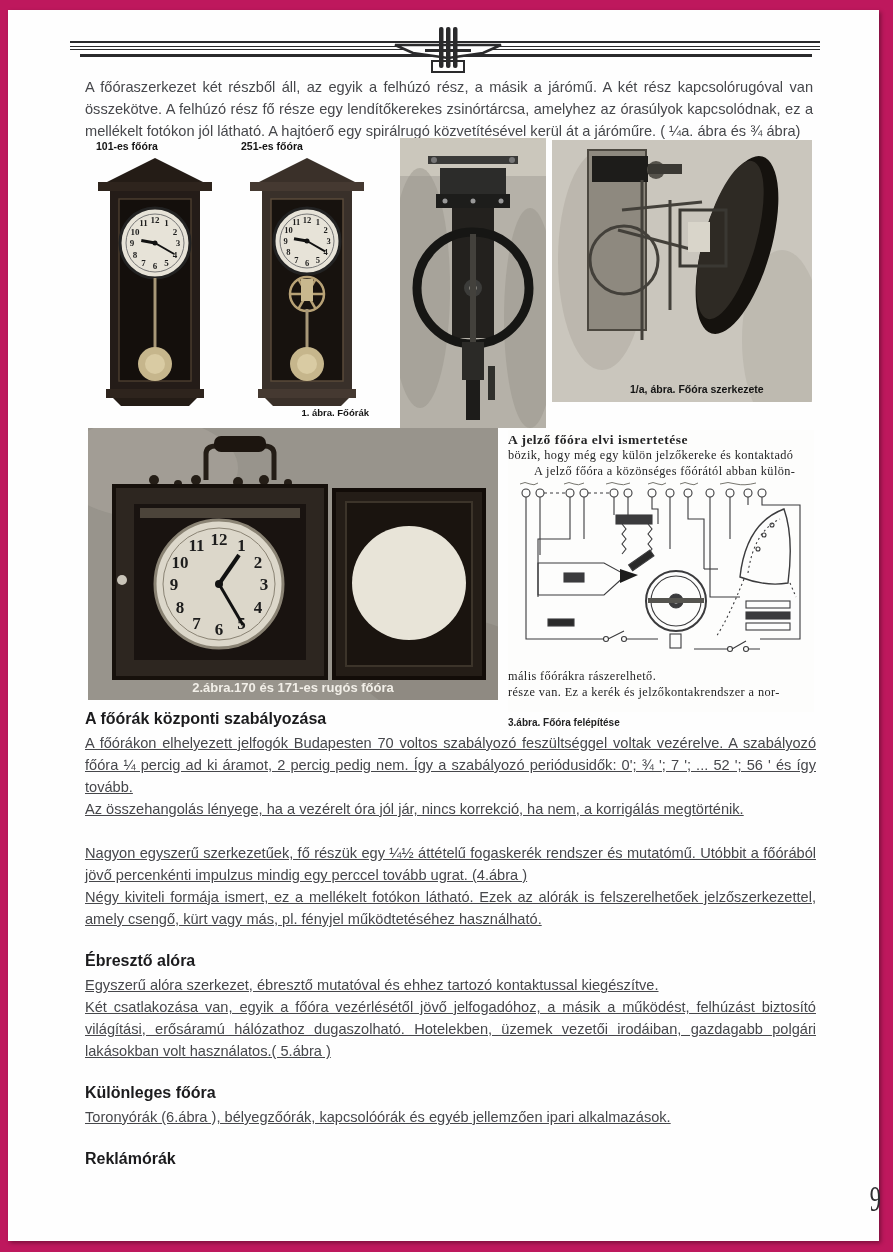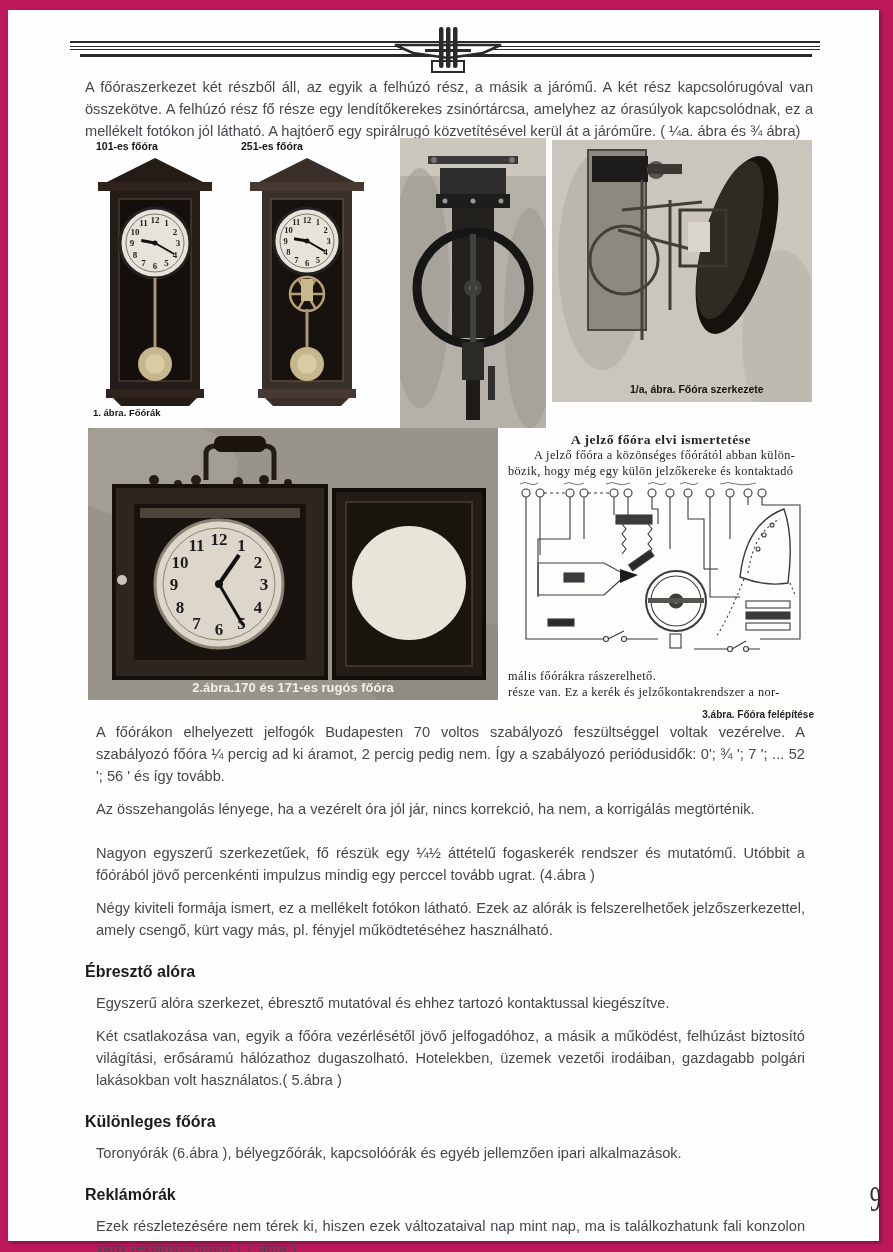--- a/index.html
+++ b/index.html
@@ -11,32 +11,32 @@
   
   .rule{position:absolute;background:#2a2a2c;}
   
   .body-text{color:#46474b;font-size:14.6px;line-height:22px;text-align:justify;}
   .fig-label{color:#141414;font-weight:bold;font-size:10.5px;}
   .fig-caption{color:#141414;font-weight:bold;font-size:10px;}
   .sections{position:absolute;left:77px;top:700px;width:731px;}
   .section{margin-bottom:22px;}
   .section h2{margin:0 0 4px 0;font-size:16px;color:#1b1b1d;font-weight:bold;
               font-family:"Liberation Sans",sans-serif;}
-  .section p{margin:11px;color:#46474b;font-size:14.6px;line-height:22px;text-align:justify;}
+  .section p{margin:0;color:#46474b;font-size:14.6px;line-height:22px;text-align:justify;text-decoration:underline;}
   .page-num{position:absolute;left:833px;top:1168px;width:40px;text-align:right;
             font-family:"Liberation Serif",serif;font-size:36px;color:#2e2e30;
             transform:scaleX(.62);transform-origin:right center;font-weight:400;}
   
   .schem{position:absolute;left:500px;top:420px;width:306px;height:282px;background:#fdfdfc;
          font-family:"Liberation Serif",serif;color:#242425;}
-  .schem .title{font-weight:bold;font-size:13.5px;text-align:center;letter-spacing:.5px;margin-top:2px;}
+  .schem .title{font-weight:bold;font-size:13.5px;letter-spacing:.5px;margin-top:2px;}
   .schem .line{font-size:12.3px;line-height:15.5px;letter-spacing:.4px;}
   .schem .indent{text-indent:26px;}
   .schem .cap{font-family:"Liberation Sans",sans-serif;font-weight:bold;font-size:10px;
-              text-align:right;margin-top:9px;}
+              text-align:left;margin-top:17px;}
   .grain{background-image:repeating-linear-gradient(45deg,rgba(0,0,0,.05) 0 2px,rgba(255,255,255,.05) 2px 4px);}
 </style>
 </head>
 <body>
 
 <div class="stage">
   <div class="page">
 
     <div>
       <div class="rule" style="left:62px;top:31px;width:750px;height:2px;"></div>
@@ -123,21 +123,21 @@
         <line x1="70.5" y1="128.3" x2="53.5" y2="157.7"></line>
       </g>
       <rect x="56" y="128" width="12" height="22" fill="#c8b88e"></rect>
       <rect x="60.5" y="158" width="3" height="48" fill="#a89878"></rect>
       <circle cx="62" cy="213" r="17" fill="#c6b68c"></circle>
       <circle cx="62" cy="213" r="10" fill="#d9cba3"></circle>
       <rect x="13" y="238" width="98" height="9" fill="#453931"></rect>
       <polygon points="20,247 104,247 96,255 28,255" fill="#3a3029"></polygon>
     </svg>
 
-    <div class="abs fig-caption" style="left:85px;top:397px;width:276px;text-align:left;font-size:9.5px;">1. ábra. Főórák</div>
+    <div class="abs fig-caption" style="left:85px;top:397px;width:276px;text-align:right;font-size:9.5px;">1. ábra. Főórák</div>
 
     <svg class="abs grain" style="left:392px;top:128px;" width="146" height="290" viewBox="0 0 146 290">
       <rect width="146" height="290" fill="#b5b1a8"></rect>
       <rect y="0" width="146" height="38" fill="#cbc7bc"></rect>
       <ellipse cx="20" cy="150" rx="30" ry="120" fill="#9a968c" opacity=".5"></ellipse>
       <ellipse cx="130" cy="180" rx="26" ry="110" fill="#9a968c" opacity=".5"></ellipse>
       <rect x="28" y="18" width="90" height="8" fill="#3a3a38"></rect>
       <circle cx="34" cy="22" r="3" fill="#777"></circle>
         <circle cx="112" cy="22" r="3" fill="#777"></circle>
       <rect x="40" y="30" width="66" height="26" fill="#2c2c2a"></rect>
@@ -219,22 +219,22 @@
       <circle cx="34" cy="152" r="5" fill="#c9c4b8"></circle>
 
       <rect x="246" y="62" width="150" height="188" fill="#241d17" stroke="#120c08" stroke-width="4"></rect>
       <rect x="258" y="74" width="126" height="164" fill="#1a140f" stroke="#3c342a" stroke-width="2"></rect>
       <circle cx="321" cy="155" r="57" fill="#e8e4d8"></circle>
       <text x="205" y="264" text-anchor="middle" font-family="Liberation Sans, sans-serif" font-weight="bold" font-size="13" fill="#f2efe8">2.ábra.170 és 171-es rugós főóra</text>
     </svg>
 
     <div class="schem">
       <div class="title">A jelző főóra elvi ismertetése</div>
+      <div class="line">bözik, hogy még egy külön jelzőkereke és kontaktadó</div>
       <div class="line indent">A jelző főóra a közönséges főórától abban külön-</div>
-      <div class="line">bözik, hogy még egy külön jelzőkereke és kontaktadó</div>
       <svg width="306" height="186" viewBox="0 0 306 186">
         <g stroke="#3b3b3d" stroke-width="1.1" fill="none">
 
           <g>
             <circle cx="18" cy="14" r="4"></circle>
               <circle cx="32" cy="14" r="4"></circle>
             <circle cx="62" cy="14" r="4"></circle>
               <circle cx="76" cy="14" r="4"></circle>
             <circle cx="106" cy="14" r="4"></circle>
               <circle cx="120" cy="14" r="4"></circle>
@@ -308,37 +308,37 @@
           <path d="M196,90 H210"></path>
         </g>
       </svg>
       <div class="line">mális főórákra rászerelhető.</div>
       <div class="line">része van. Ez a kerék és jelzőkontakrendszer a nor-</div>
       <div class="cap">3.ábra. Főóra felépítése</div>
     </div>
 
     <div class="sections">
       <div class="section">
+        <h2>A főórák központi szabályozása</h2>
         <p>A főórákon elhelyezett jelfogók Budapesten 70 voltos szabályozó feszültséggel voltak vezérelve. A szabályozó főóra ¼    percig ad ki áramot, 2 percig pedig nem. Így a szabályozó periódusidők: 0'; ¾   '; 7   '; ... 52   '; 56   '  és így tovább.</p>
         <p>Az összehangolás lényege, ha a vezérelt óra jól jár, nincs korrekció, ha nem, a korrigálás megtörténik.</p>
       </div>
       <div class="section">
         <p>Nagyon egyszerű szerkezetűek, fő részük egy ¼½ áttételű fogaskerék rendszer és mutatómű. Utóbbit a főórából jövő percenkénti impulzus mindig egy perccel tovább ugrat. (4.ábra )</p>
         <p>Négy kiviteli formája ismert, ez a mellékelt fotókon látható. Ezek az alórák is felszerelhetőek jelzőszerkezettel, amely csengő, kürt vagy más, pl. fényjel működtetéséhez használható.</p>
       </div>
       <div class="section">
         <h2>Ébresztő alóra</h2>
         <p>Egyszerű alóra szerkezet, ébresztő mutatóval és ehhez tartozó kontaktussal kiegészítve.</p>
         <p>Két csatlakozása van, egyik a főóra vezérlésétől jövő jelfogadóhoz, a másik a működést, felhúzást biztosító világítási, erősáramú hálózathoz dugaszolható. Hotelekben, üzemek vezetői irodáiban, gazdagabb polgári lakásokban volt használatos.( 5.ábra )</p>
       </div>
       <div class="section">
         <h2>Különleges főóra</h2>
         <p>Toronyórák (6.ábra ), bélyegzőórák, kapcsolóórák és egyéb jellemzően ipari alkalmazások.</p>
       </div>
       <div class="section">
         <h2>Reklámórák</h2>
-        <p>Ezek részletezésére nem térek ki, hiszen ezek változataival nap mint nap, ma is találkozhatunk fali konzolon vagy reklámoszlopon.( 7.ábra )</p>
       </div>
     </div>
 
     <div class="page-num">9</div>
   </div>
 </div>
 
 </body></html>

